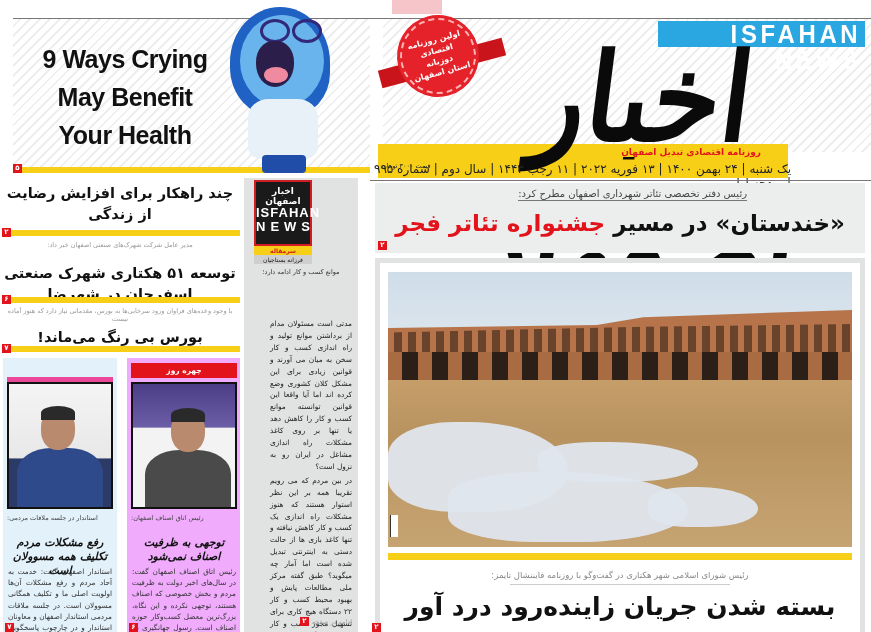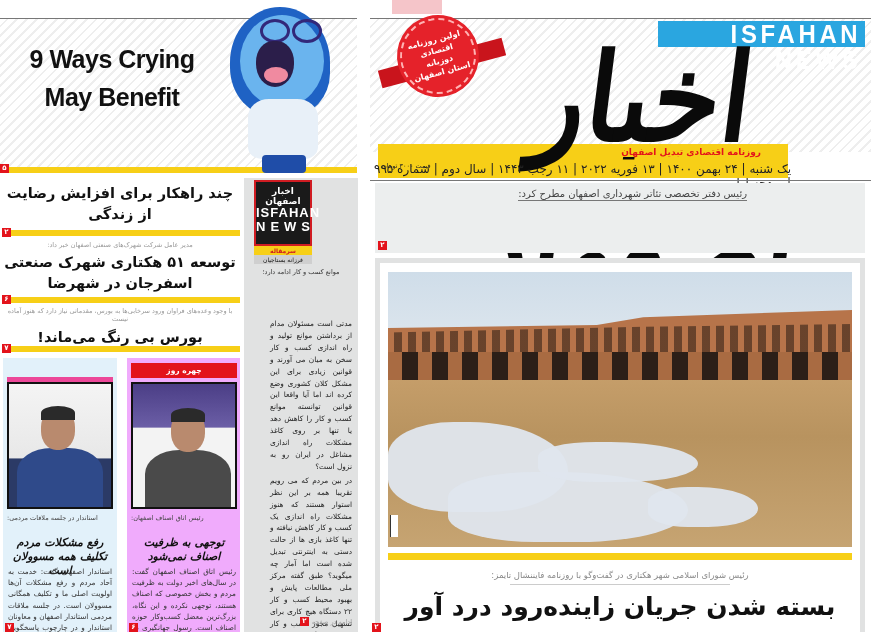--- a/index.html
+++ b/index.html
@@ -1,20 +1,21 @@
 <!DOCTYPE html>
 <html><head>
 <meta charset="utf-8">
 <style>
   * { box-sizing: border-box; margin: 0; padding: 0; }
   html, body { width: 871px; height: 632px; overflow: hidden; background: #ffffff; }
   body { position: relative; font-family: "DejaVu Sans", sans-serif; }
 
   .stripes {
     background: repeating-linear-gradient(135deg, #ffffff 0px, #ffffff 5px, #eeeeee 5px, #eeeeee 7px);
+    margin-left: 13px;
   }
 
   
   #masthead { position: absolute; left: 370px; top: 0; width: 501px; height: 182px; }
   #masthead .topline { position: absolute; left: 0; right: 0; top: 18px; height: 1px; background: #777; }
   #masthead .stripe-area { position: absolute; left: 0; right: 0; top: 19px; bottom: 30px; }
   #masthead .en-banner {
     position: absolute; left: 270px; right: 6px; top: 21px; height: 26px;
     background: #2aa6e0; color: #fff; font-family: "Liberation Sans", sans-serif;
     font-weight: bold; font-size: 26px; line-height: 26px; text-align: right;
@@ -125,21 +126,21 @@
   .left-news .hl { text-align: center; direction: rtl; font-weight: bold; font-size: 14.5px; line-height: 21px; color: #111; }
   .left-news .ybar { position: absolute; left: 8px; right: 0; height: 6px; background: #f7cf17; }
   .left-news .pg { position: absolute; left: 2px; }
 
   #ln1 { top: 178px; height: 58px; }
   #ln1 .hl { padding-top: 5px; }
   #ln1 .ybar { top: 52px; } #ln1 .pg { top: 50px; }
 
   #ln2 { top: 239px; height: 64px; }
   #ln2 .kick { padding-top: 2px; }
-  #ln2 .hl { margin-top: 3px; text-align: center; }
+  #ln2 .hl { margin-top: 14px; text-align: center; }
   #ln2 .ybar { top: 58px; } #ln2 .pg { top: 56px; }
 
   #ln3 { top: 306px; height: 46px; }
   #ln3 .kick { padding-top: 1px; }
   #ln3 .hl { margin-top: 4px; }
   #ln3 .ybar { top: 40px; } #ln3 .pg { top: 38px; }
 
   
   #editorial { position: absolute; left: 244px; top: 178px; width: 114px; height: 454px; background: #e1e2e2; }
   #editorial .logo-box { position: absolute; left: 10px; top: 2px; width: 58px; height: 66px; background: #1a1a1a; border: 2px solid #d01c22; }
@@ -194,20 +195,24 @@
       <span>اولین روزنامه</span>
       <span>اقتصادی</span>
       <span>دوزبانه</span>
       <span>استان اصفهان</span>
     </div>
   </div>
 </div>
 
 <div id="lead">
   <div class="kicker">رئیس دفتر تخصصی تئاتر شهرداری اصفهان مطرح کرد:</div>
+  <div class="title">
+    <span>«خندستان» در مسیر</span>
+    <span class="red">جشنواره تئاتر فجر</span>
+  </div>
   <span class="pg">۲</span>
 </div>
 
 <div id="photo-story">
   <div class="inner">
     <div class="photo" title="Si-o-se-pol bridge over the dry, frozen Zayandeh River bed">
       <div class="bridge-top"></div>
       <div class="bridge-upper"></div>
       <div class="bridge-lower"></div>
       <div class="ice" style="left:0;top:150px;width:180px;height:90px;"></div>
@@ -222,20 +227,21 @@
     <div class="title2">بسته شدن جریان زاینده‌رود درد آور است</div>
   </div>
   <span class="pg">۲</span>
 </div>
 
 <div id="feature" class="stripes">
   <div class="topline"></div>
   <div class="en-title">
     <div>9 Ways Crying</div>
     <div>May Benefit</div>
+    <div>Your Health</div>
   </div>
   <div class="ybar"></div>
   <span class="pg">۵</span>
 </div>
 <div id="sadness">
   <div class="hair"></div>
   <div class="face"></div>
   <div class="glasses-l"></div>
   <div class="glasses-r"></div>
   <div class="mouth"></div>

